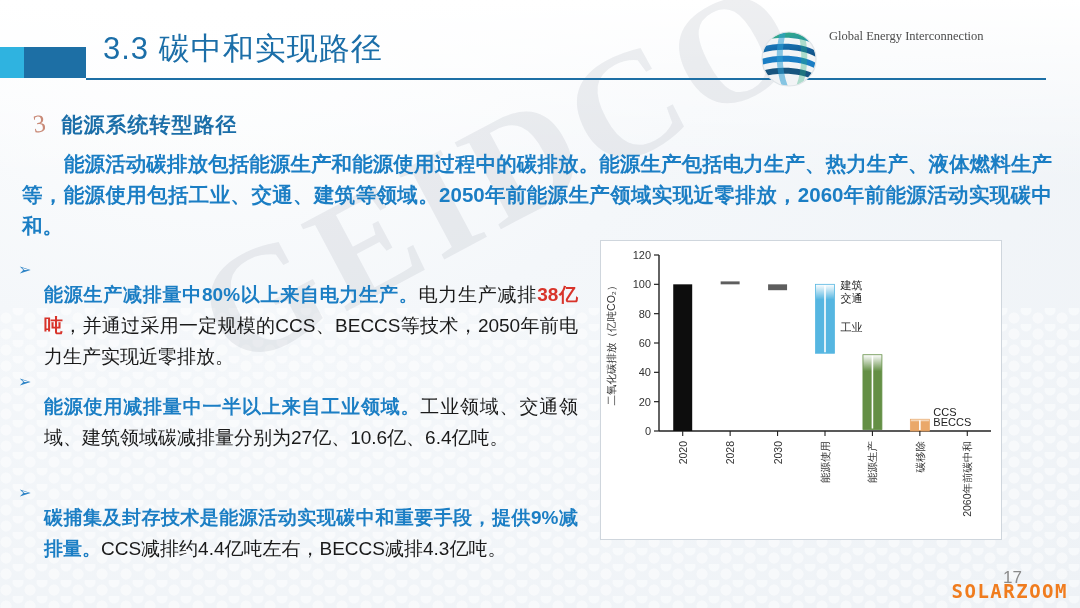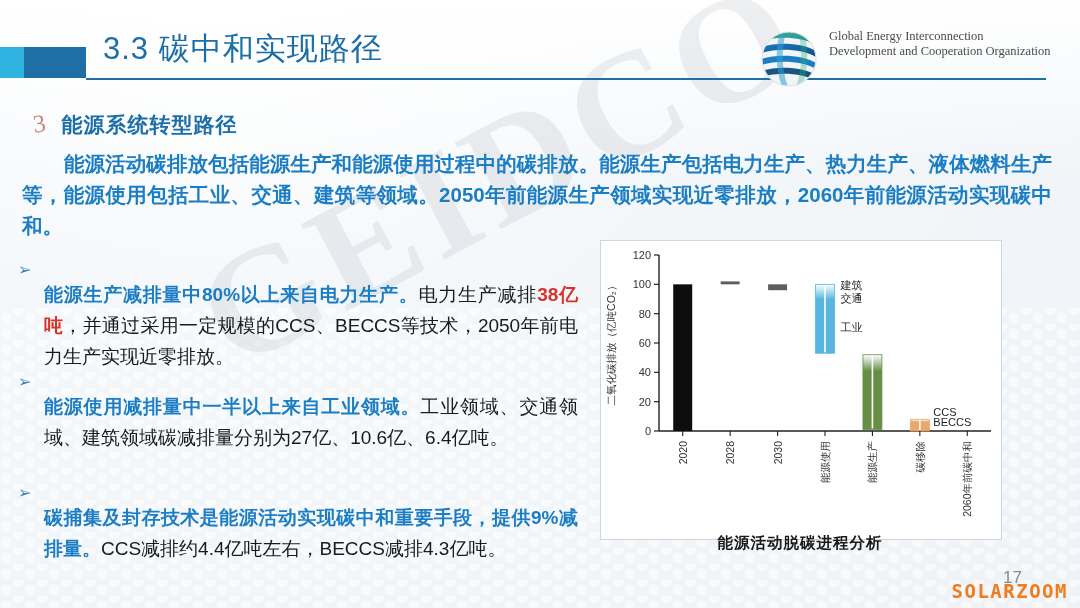--- a/index.html
+++ b/index.html
@@ -171,21 +171,20 @@
             <path d="M-5 36 C 12 26, 46 26, 62 38 L62 44 C46 32, 12 32, -5 42 Z" fill="#1b7ec4"></path>
             <path d="M-5 48 C 12 38, 46 38, 62 50 L62 56 C46 44, 12 44, -5 54 Z" fill="#18557f"></path>
             <path d="M24 2 C 18 20, 18 44, 26 62 L32 62 C 24 44, 24 20, 30 2 Z" fill="#2e9fd4" opacity="0.55"></path>
             <path d="M40 2 C 46 20, 46 44, 38 62 L44 62 C 52 44, 52 20, 46 2 Z" fill="#2fb07e" opacity="0.35"></path>
           </g>
           <circle cx="32" cy="32" r="27" fill="none" stroke="#dfe4e8" stroke-width="1.2"></circle>
         </svg>
       </div>
       <div id="logo-text">
         <div class="logo-en">Global Energy Interconnection</div>
-        <div class="logo-en">Development and Cooperation Organization</div>
       </div>
     </div>
   </div>
 
   <div id="body">
 
     <div id="sec-head">
       <span id="sec-marker">3</span>
       <span id="sec-title">能源系统转型路径</span>
     </div>
@@ -285,18 +284,17 @@
         <text x="0" y="0" font-size="10.5" fill="#333" font-family="&quot;Liberation Sans&quot;, sans-serif" text-anchor="end" transform="translate(322.8571428571429,200) rotate(-90)">碳移除</text>
         <line x1="366.2857142857143" y1="190" x2="366.2857142857143" y2="195" stroke="#222" stroke-width="1.1"></line>
         <text x="0" y="0" font-size="10.5" fill="#333" font-family="&quot;Liberation Sans&quot;, sans-serif" text-anchor="end" transform="translate(370.2857142857143,200) rotate(-90)">2060年前碳中和</text>
         <text x="239.4857142857143" y="47.733333333333334" font-size="11" fill="#222" font-family="&quot;Liberation Sans&quot;, sans-serif">建筑</text>
         <text x="239.4857142857143" y="60.933333333333344" font-size="11" fill="#222" font-family="&quot;Liberation Sans&quot;, sans-serif">交通</text>
         <text x="239.4857142857143" y="90.26666666666667" font-size="11" fill="#222" font-family="&quot;Liberation Sans&quot;, sans-serif">工业</text>
         <text x="332.34285714285716" y="175.33333333333331" font-size="11" fill="#222" font-family="&quot;Liberation Sans&quot;, sans-serif">CCS</text>
         <text x="332.34285714285716" y="184.86666666666667" font-size="11" fill="#222" font-family="&quot;Liberation Sans&quot;, sans-serif">BECCS</text>
       </svg>
   </div>
-  <div id="chart-caption">能源活动脱碳进程分析</div>
 
   <div id="pagenum">17</div>
   <div id="brandmark">SOLARZOOM</div>
 
 </div>
 
 </body></html>

